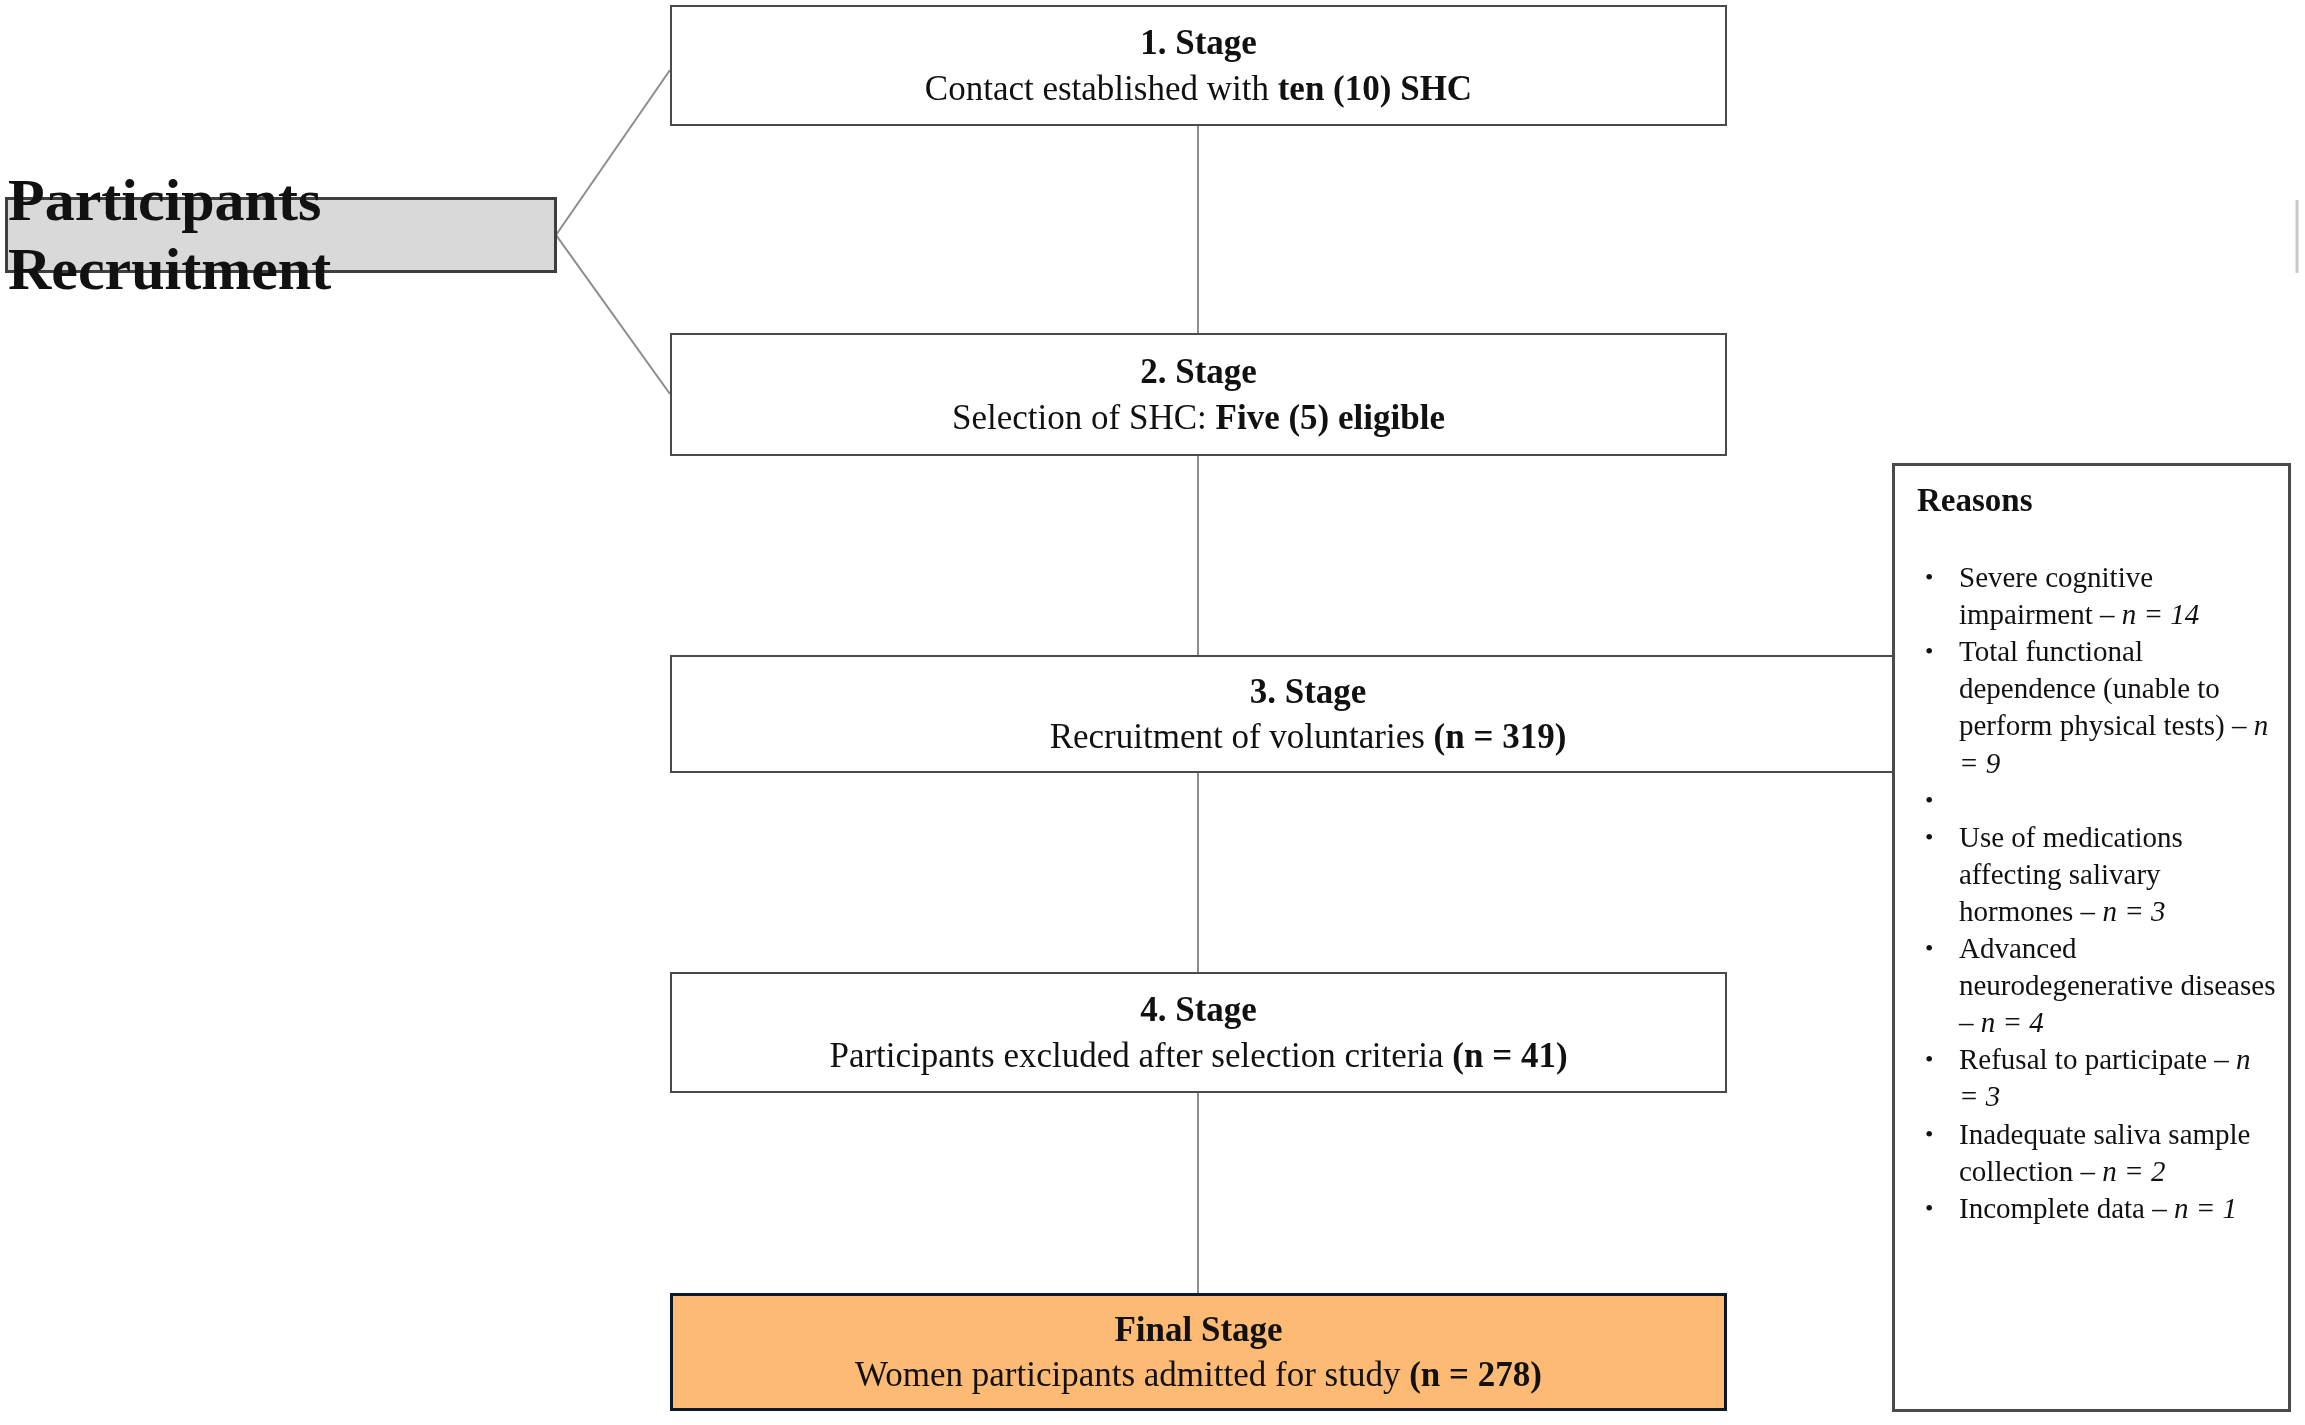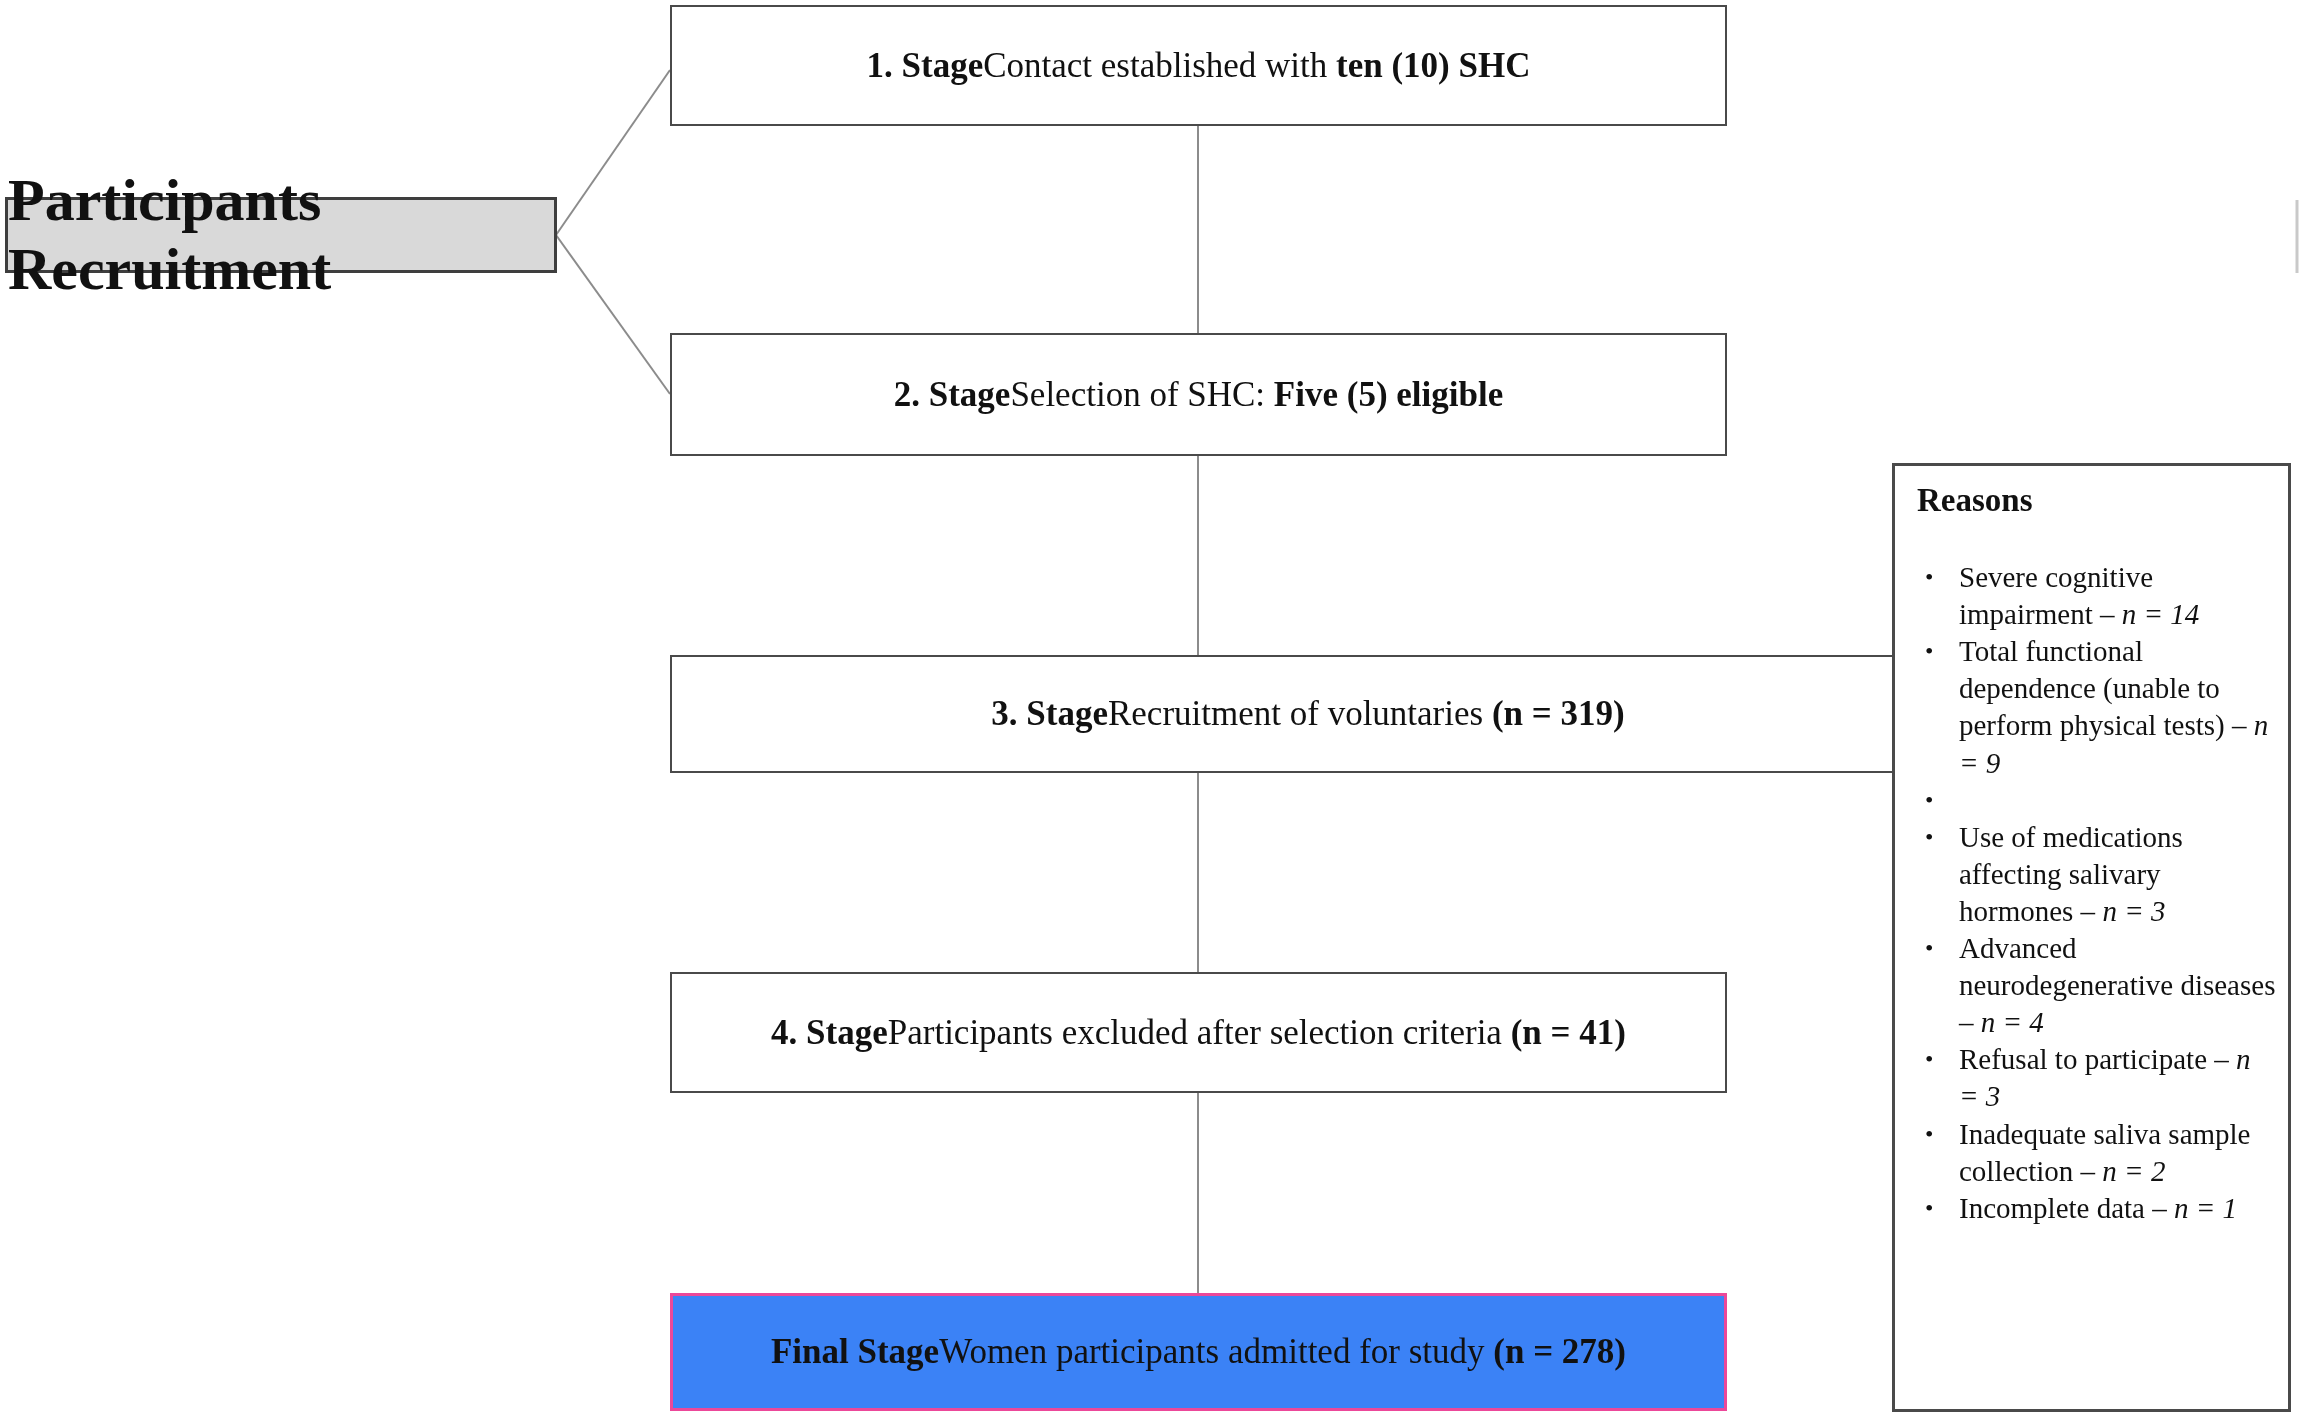--- a/index.html
+++ b/index.html
@@ -11,21 +11,21 @@
     font-family:"Liberation Serif","DejaVu Serif",serif;
     color:#111111;
     overflow:hidden;
   }
   svg.connectors {
     position:absolute; left:0; top:0; width:2305px; height:1425px;
     pointer-events:none; z-index:0;
   }
   .box {
     position:absolute; z-index:1;
-    display:flex; flex-direction:row;
+    display:flex; flex-direction:column;
     align-items:center; justify-content:center;
     text-align:center;
     background:#ffffff;
     border:2px solid #4a4a4a;
   }
   .box .line1 { font-weight:bold; font-size:35px; line-height:1.3; }
   .box .line2 { font-size:35px; line-height:1.3; }
   .box .line2 b { font-weight:bold; }
 
   .recruit-box {
@@ -36,21 +36,21 @@
     display:flex; align-items:center; justify-content:center;
     font-weight:bold; font-size:60px;
   }
 
   .stage-1 { left:670px; top:5px;    width:1057px; height:121px; }
   .stage-2 { left:670px; top:333px;  width:1057px; height:123px; }
   .stage-3 { left:670px; top:655px;  width:1276px; height:118px; }
   .stage-4 { left:670px; top:972px;  width:1057px; height:121px; }
   .stage-final {
     left:670px; top:1293px; width:1057px; height:118px;
-    background:#3b82f6; border:3px solid #ec4899;
+    background:#fdba74; border:3px solid #0f172a;
   }
 
   .reasons-box {
     position:absolute; z-index:1;
     left:1892px; top:463px; width:399px; height:949px;
     background:#ffffff;
     border:3px solid #4a4a4a;
     padding:16px 8px 10px 22px;
   }
   .reasons-title {

